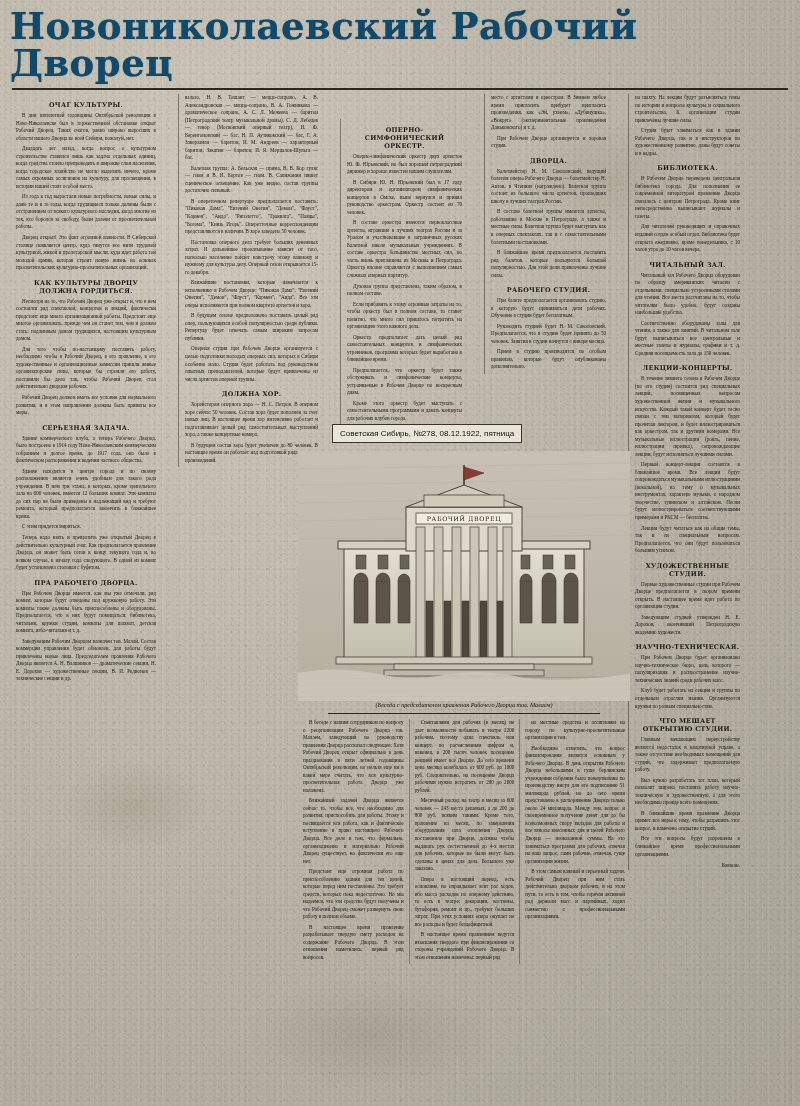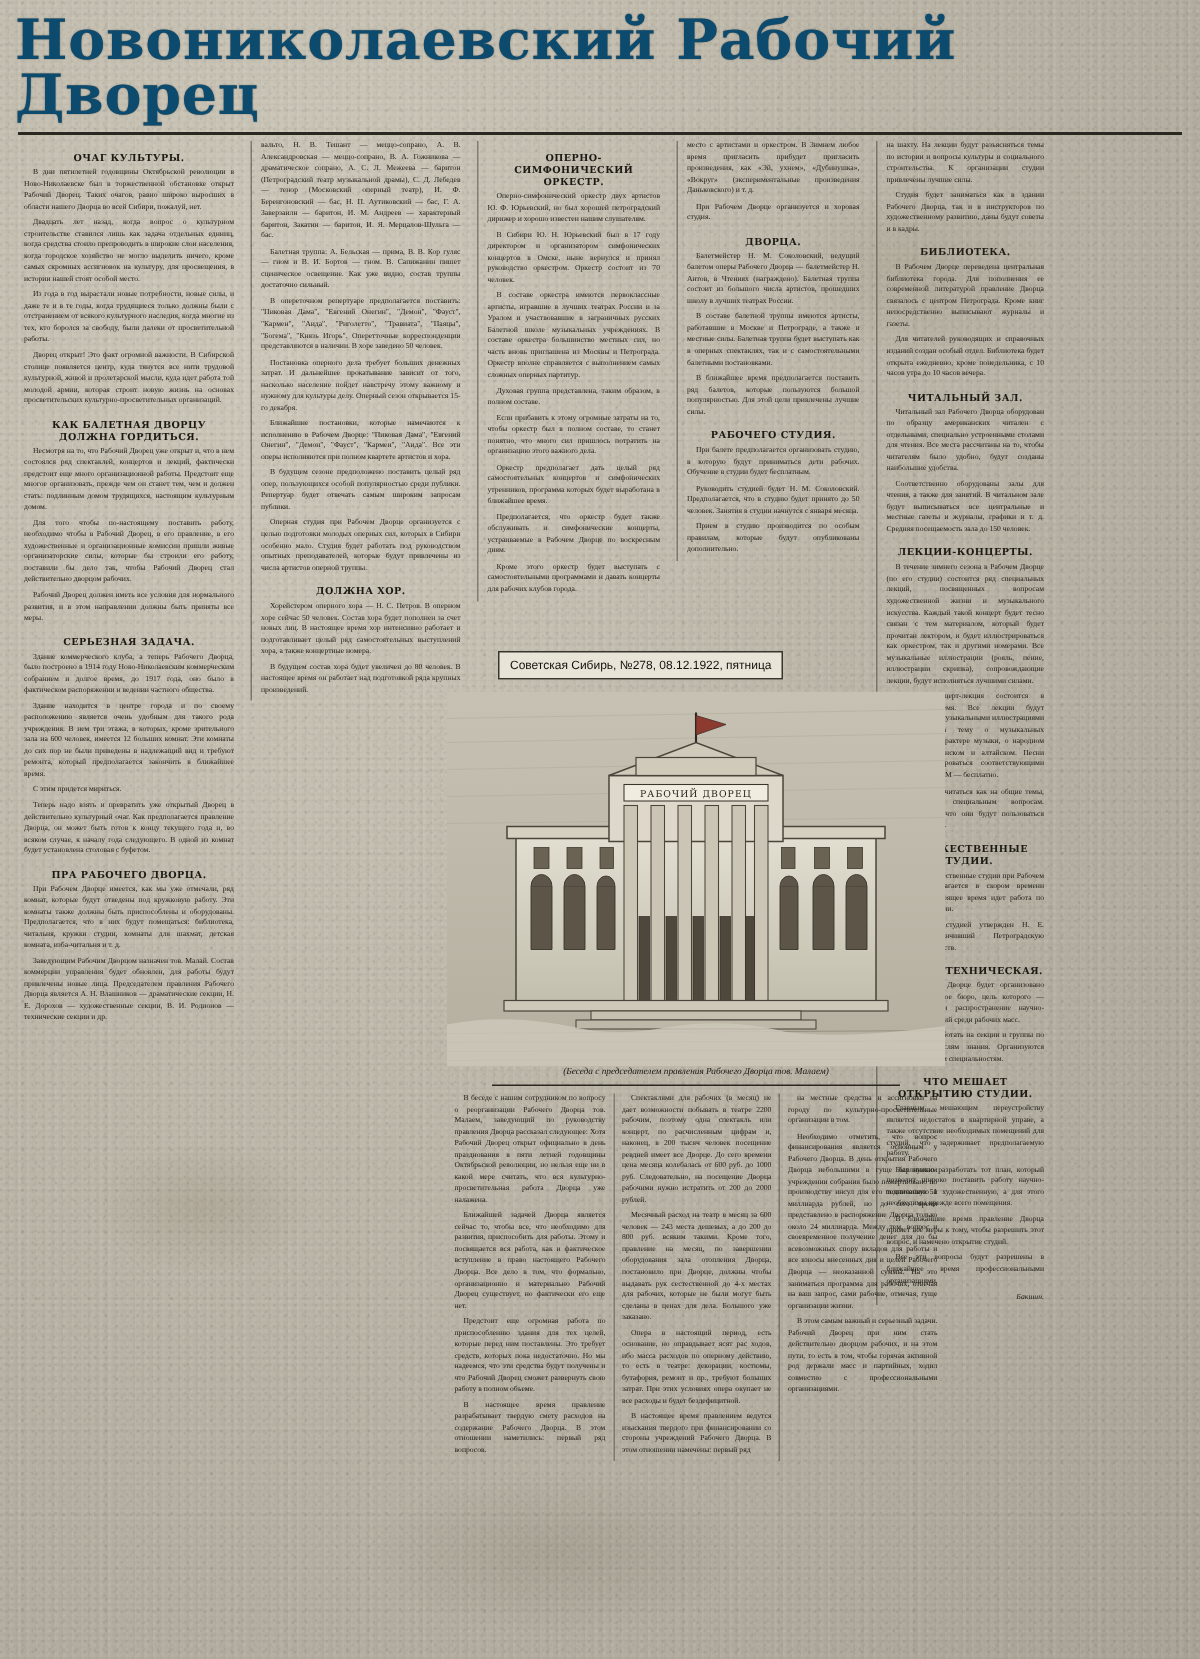--- a/index.html
+++ b/index.html
@@ -46,37 +46,37 @@
     padding-bottom:3px;
   }
   .rule{
     height:2px;background:#2b2721;margin:3px 2px 4px 2px;
     box-shadow:0 2px 0 -1px rgba(0,0,0,.35);
   }
 
   
   .cols{
     display:flex;
-    gap:5px;
+    gap:16px;
     align-items:flex-start;
   }
   .col{
     position:relative;
     padding:0 6px;
     box-sizing:border-box;
     font-size:5.1px;
     line-height:1.48;
     text-align:justify;
     hyphens:auto;
     color:#1d1a15;
   }
   .col + .col{border-left:1px solid rgba(40,35,28,.45);}
   .c1{width:152px;}
   .c2{width:146px;}
-  .c3{width:128px;}
+  .c3{width:128px;margin-top:25px;}
   .c4{width:128px;}
   .c6{width:118px;}
 
   .head{
     font-family:"DejaVu Serif", serif;
     font-weight:bold;
     font-size:6.4px;
     letter-spacing:.3px;
     text-align:center;
     margin:7px 0 3px 0;
@@ -143,21 +143,21 @@
   <div class="rule"></div>
 
   <div class="cols">
 
     <div class="col c1">
       <div class="head">ОЧАГ КУЛЬТУРЫ.</div>
       <p>В дни пятилетней годовщины Октябрьской революции в Ново-Николаевске был в торжественной обстановке открыт Рабочий Дворец. Таких очагов, равно широко выросших в области нашего Дворца во всей Сибири, пожалуй, нет.</p>
       <p>Двадцать лет назад, когда вопрос о культурном строительстве ставился лишь как задача отдельных единиц, когда средства стоило препроводить в широкие слои населения, когда городское хозяйство не могло выделить ничего, кроме самых скромных ассигновок на культуру, для просвещения, в истории нашей стоят особой место.</p>
       <p>Из года в год вырастали новые потребности, новые силы, и даже те и в те годы, когда трудящиеся только должны были с отстранением от всякого культурного наследия, когда многие из тех, кто боролся за свободу, были далеки от просветительной работы.</p>
       <p>Дворец открыт! Это факт огромной важности. В Сибирской столице появляется центр, куда тянутся все нити трудовой культурной, живой и пролетарской мысли, куда идет работа той молодой армии, которая строит новую жизнь на основах просветительских культурно-просветительных организаций.</p>
-      <div class="head">КАК БАЛЕТНАЯ ДВОРЦУ ДОЛЖНА ГОРДИТЬСЯ.</div>
+      <div class="head">КАК КУЛЬТУРЫ ДВОРЦУ ДОЛЖНА ГОРДИТЬСЯ.</div>
       <p>Несмотря на то, что Рабочий Дворец уже открыт и, что в нем состоялся ряд спектаклей, концертов и лекций, фактически предстоит еще много организационной работы. Предстоит еще многое организовать, прежде чем он станет тем, чем и должен стать: подлинным домом трудящихся, настоящим культурным домом.</p>
       <p>Для того чтобы по-настоящему поставить работу, необходимо чтобы в Рабочий Дворец, в его правление, в его художественные и организационные комиссии пришли живые организаторские силы, которые бы строили его работу, поставили бы дело так, чтобы Рабочий Дворец стал действительно дворцом рабочих.</p>
       <p>Рабочий Дворец должен иметь все условия для нормального развития, и в этом направлении должны быть приняты все меры.</p>
       <div class="head">СЕРЬЕЗНАЯ ЗАДАЧА.</div>
       <p>Здание коммерческого клуба, а теперь Рабочего Дворца, было построено в 1914 году Ново-Николаевским коммерческим собранием и долгое время, до 1917 года, оно было в фактическом распоряжении и ведении частного общества.</p>
       <p>Здание находится в центре города и по своему расположению является очень удобным для такого рода учреждения. В нем три этажа, в которых, кроме зрительного зала на 600 человек, имеется 12 больших комнат. Эти комнаты до сих пор не были приведены в надлежащий вид и требуют ремонта, который предполагается закончить в ближайшее время.</p>
       <p>С этим придется мириться.</p>
       <p>Теперь надо взять и превратить уже открытый Дворец в действительно культурный очаг. Как предполагается правление Дворца, он может быть готов к концу текущего года и, во всяком случае, к началу года следующего. В одной из комнат будет установлена столовая с буфетом.</p>
       <div class="head">ПРА РАБОЧЕГО ДВОРЦА.</div>
       <p>При Рабочем Дворце имеется, как мы уже отмечали, ряд комнат, которые будут отведены под кружковую работу. Эти комнаты также должны быть приспособлены и оборудованы. Предполагается, что в них будут помещаться: библиотека, читальня, кружки студии, комнаты для шахмат, детская комната, изба-читальня и т. д.</p>
@@ -224,21 +224,21 @@
       <div class="head">ЧТО МЕШАЕТ ОТКРЫТИЮ СТУДИИ.</div>
       <p>Главным мешающим переустройству является недостаток в квартирной управе, а также отсутствие необходимых помещений для студий, что задерживает предполагаемую работу.</p>
       <p>Был нужно разработать тот план, который позволит широко поставить работу научно-техническую и художественную, а для этого необходимы прежде всего помещения.</p>
       <p>В ближайшие время правление Дворца примет все меры к тому, чтобы разрешить этот вопрос, и намечено открытие студий.</p>
       <p>Все эти вопросы будут разрешены в ближайшее время профессиональными организациями.</p>
       <div class="sig">Бакшин.</div>
     </div>
 
   </div>
 
-  <div style="position:absolute;left:298px;top:430px;width:332px;">
+  <div style="position:absolute;left:298px;top:420px;width:332px;">
 
     <div class="caption-box">Советская Сибирь, №278, 08.12.1922, пятница</div>
 
     <div class="illus">
       <svg viewBox="0 0 332 250" preserveAspectRatio="xMidYMid meet" aria-hidden="true">
         <defs>
           <linearGradient id="sky" x1="0" y1="0" x2="0" y2="1">
             <stop offset="0%" stop-color="#c6c1b2"></stop>
             <stop offset="100%" stop-color="#b4af9f"></stop>
           </linearGradient>

